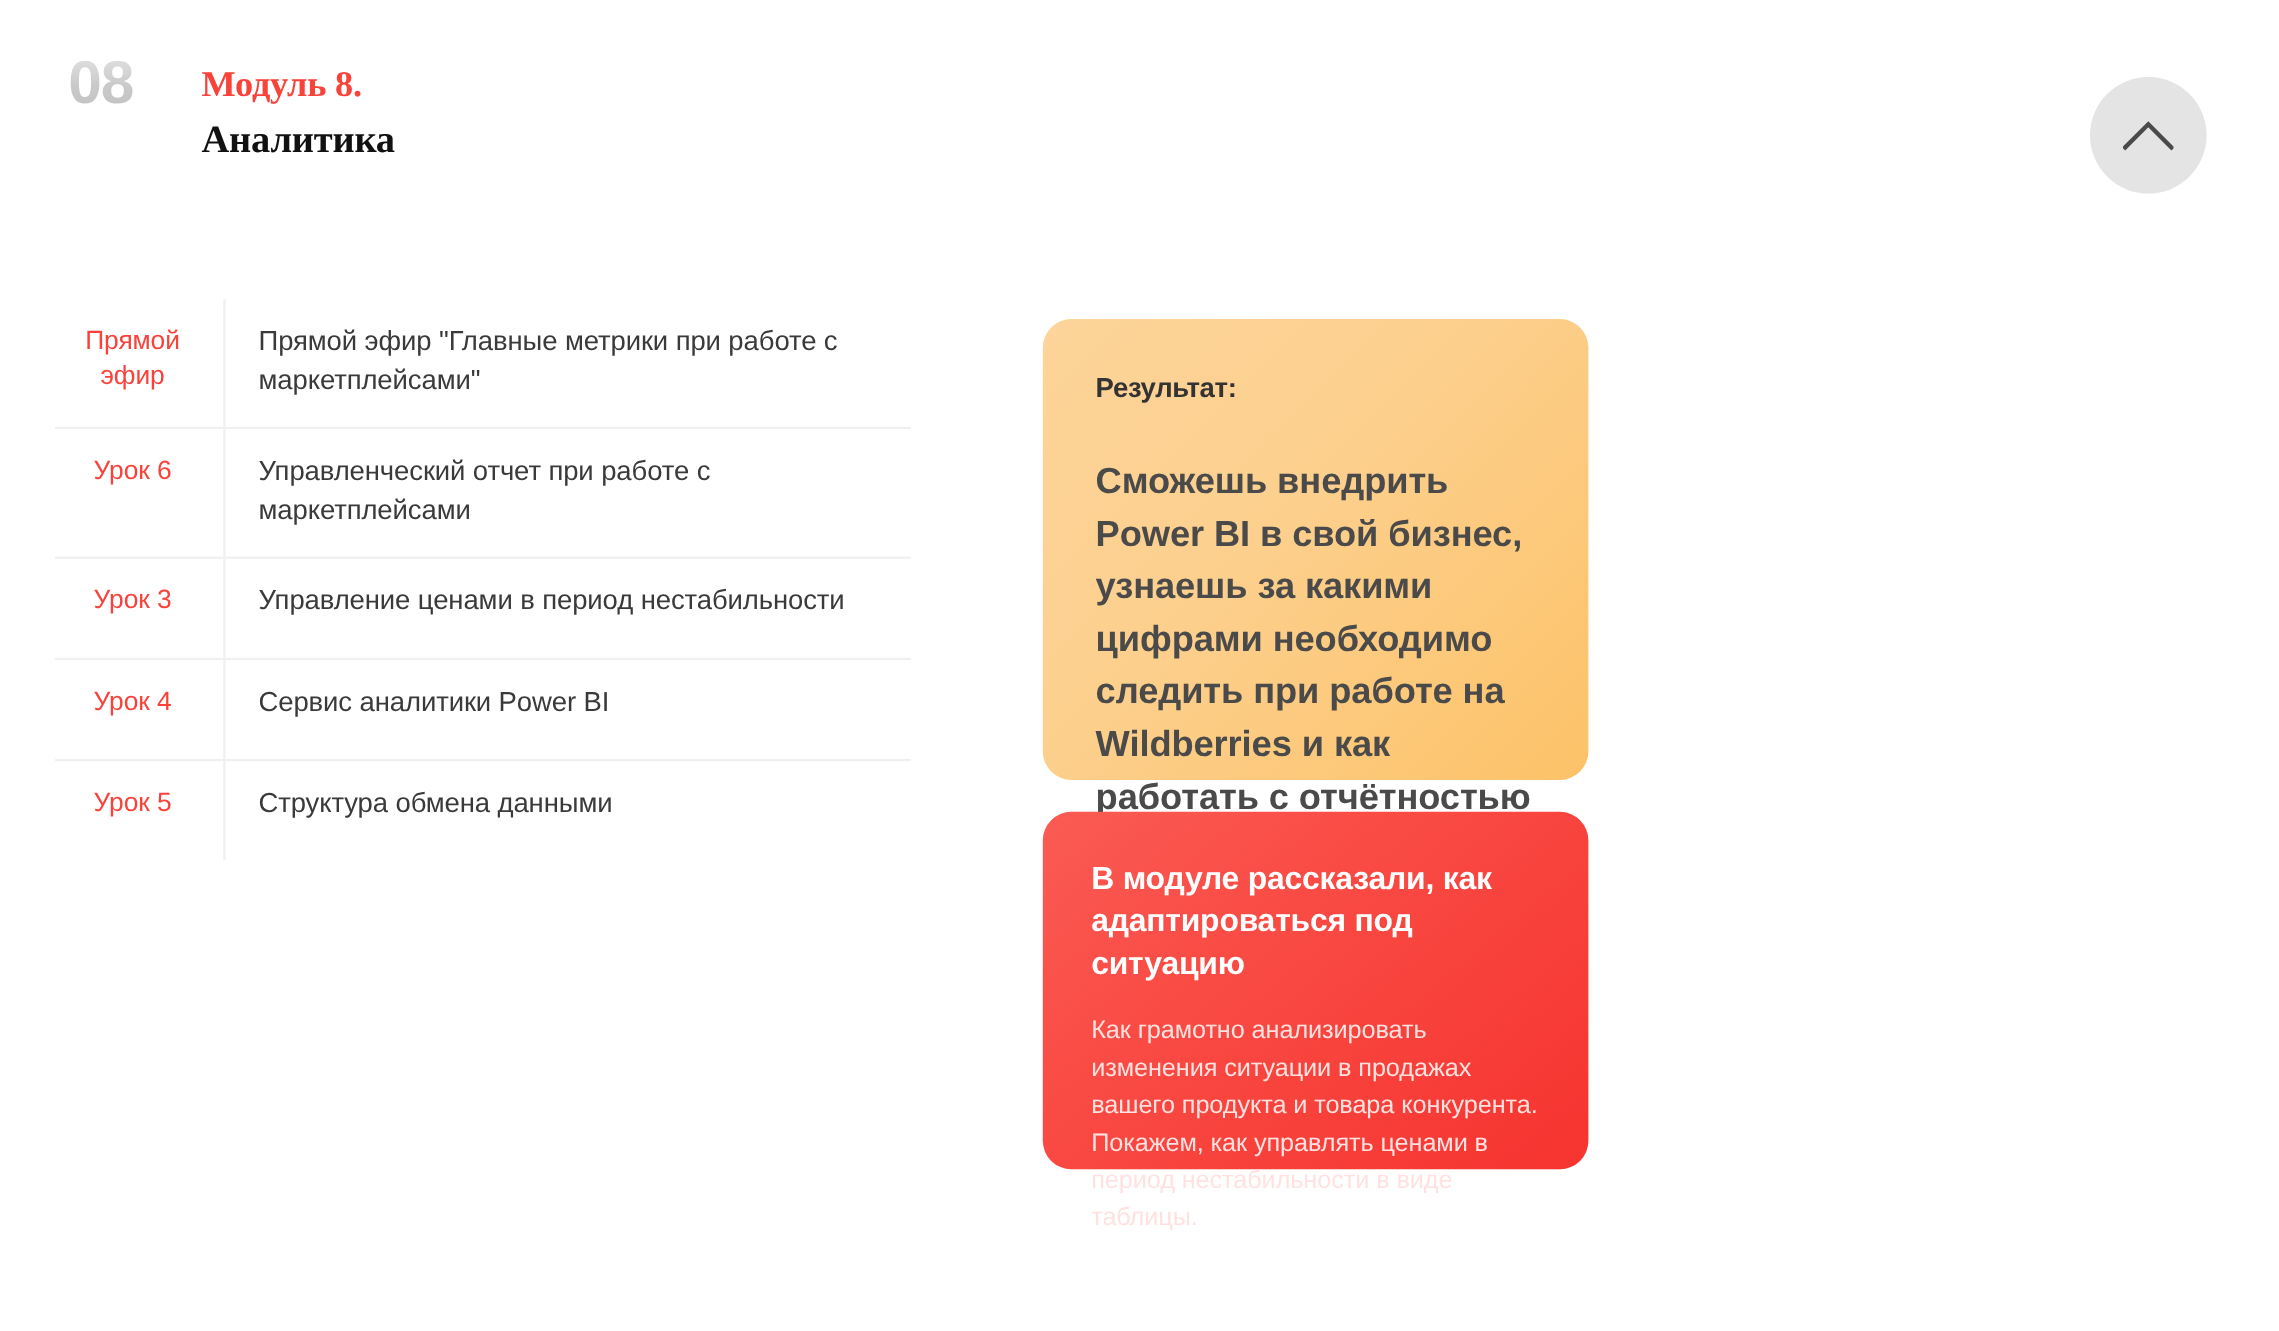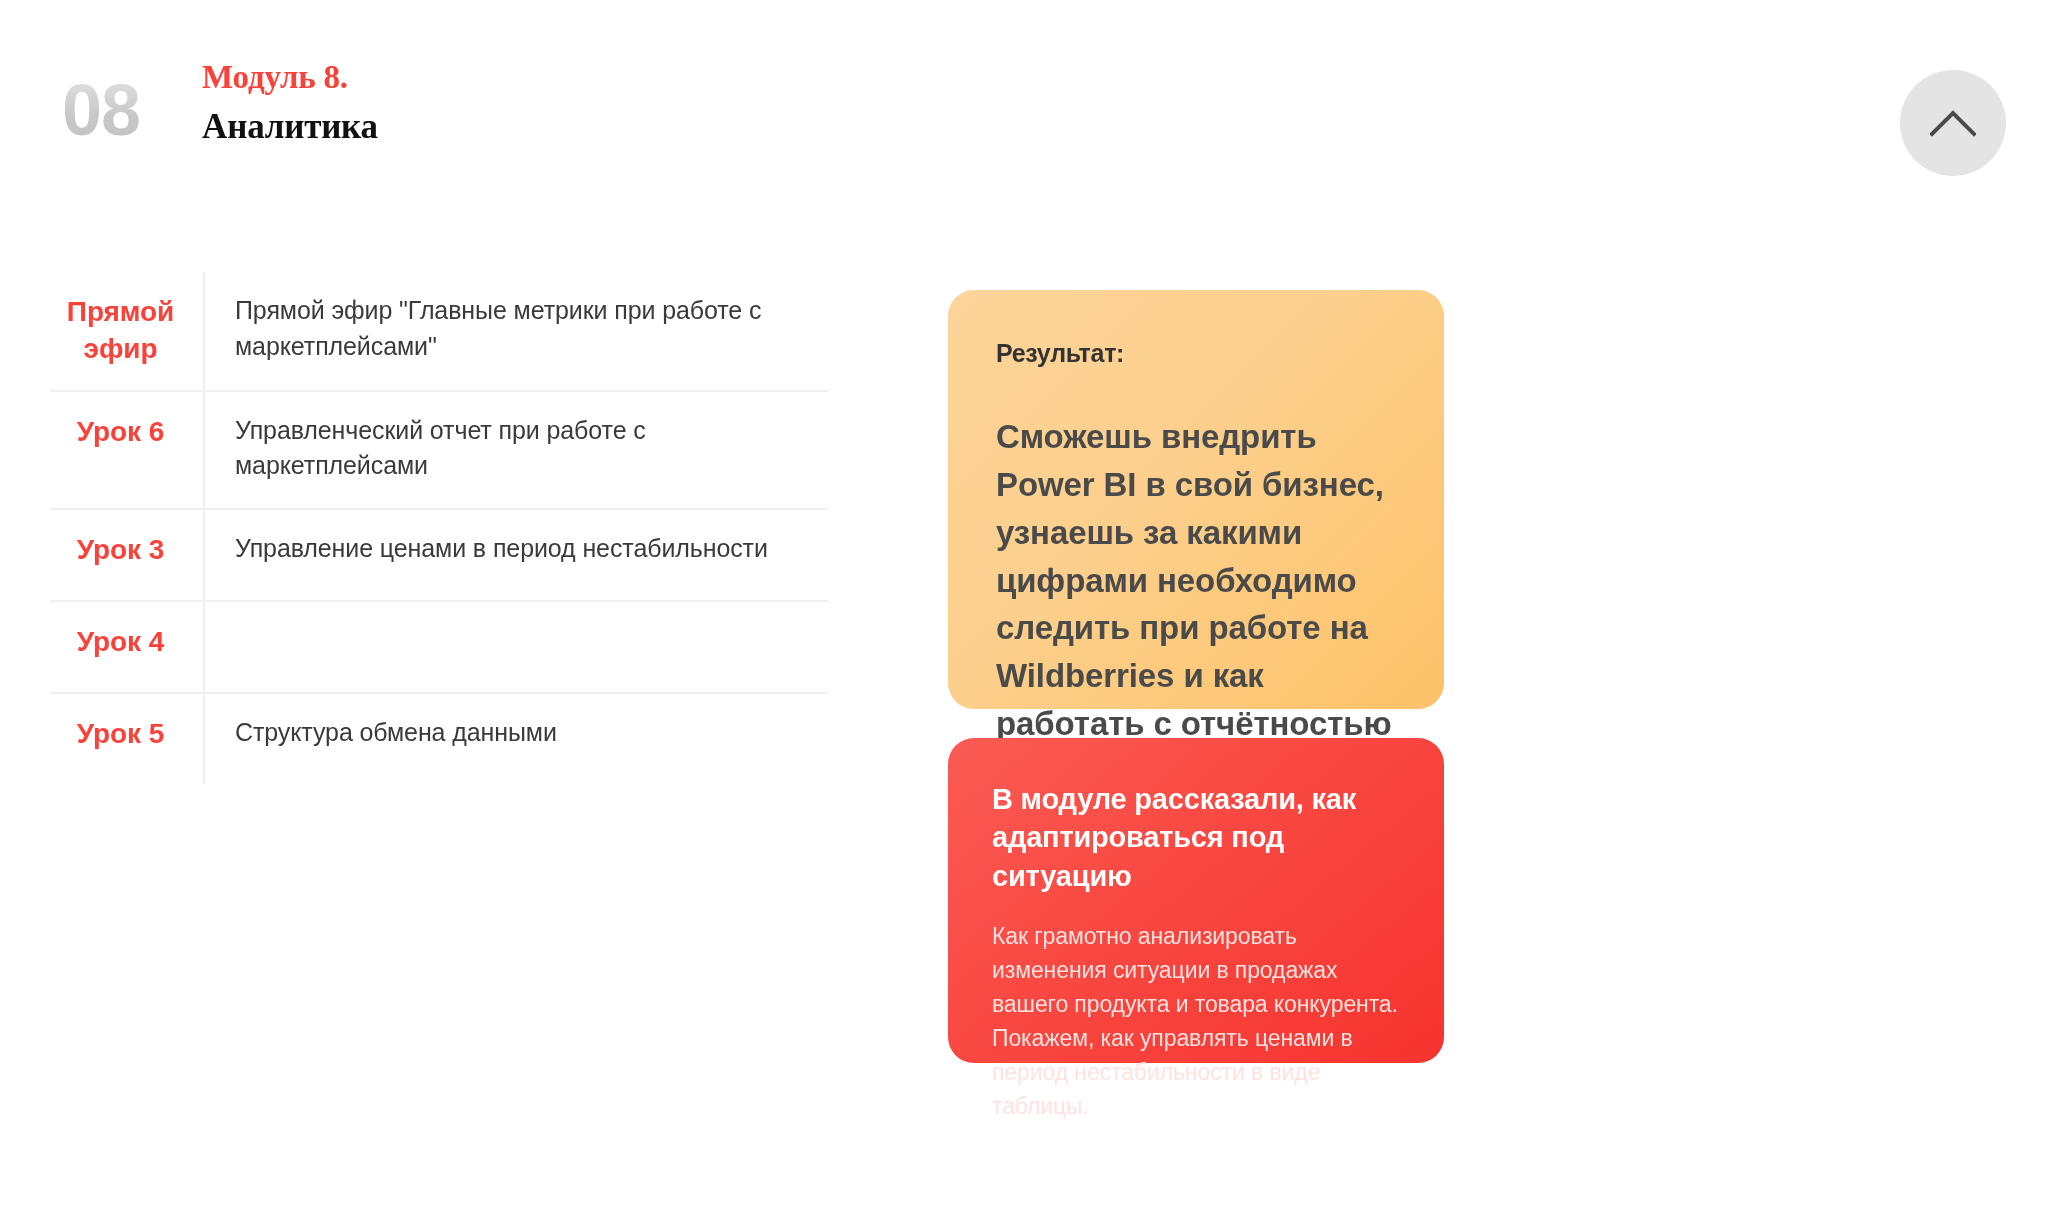--- a/index.html
+++ b/index.html
@@ -26,25 +26,24 @@
   
   .header {
     position: absolute;
     left: 62px;
     top: 48px;
     display: flex;
     align-items: flex-start;
   }
 
   .module-number {
-    font-size: 72px;
+    font-size: 55px;
     font-weight: 700;
     line-height: 1;
     letter-spacing: -1px;
-    margin-top: 26px;
     background: linear-gradient(180deg, #e3e3e3 0%, #c9c9c9 55%, #c2c2c2 100%);
     -webkit-background-clip: text;
     background-clip: text;
     color: transparent;
     -webkit-text-fill-color: transparent;
     user-select: none;
   }
 
   .header-titles {
     margin-left: 62px;
@@ -107,22 +106,22 @@
     flex: 0 0 155px;
     box-sizing: border-box;
     padding: 22px 12px 22px 0;
     display: flex;
     align-items: flex-start;
     justify-content: center;
     border-right: 2px solid #f0f0f0;
   }
 
   .lesson-tag {
-    font-size: 28px;
-    font-weight: 700;
+    font-size: 24px;
+    font-weight: 400;
     color: #f9423a;
     line-height: 1.32;
     text-align: center;
     letter-spacing: -0.1px;
   }
 
   .lesson-title-cell {
     flex: 1 1 auto;
     box-sizing: border-box;
     padding: 21px 10px 24px 30px;
@@ -250,20 +249,23 @@
       </div>
       <div class="lesson-title-cell">
         <div class="lesson-title">Управление ценами в период нестабильности</div>
       </div>
     </div>
 
     <div class="lesson-row">
       <div class="lesson-tag-cell">
         <div class="lesson-tag">Урок 4</div>
       </div>
+      <div class="lesson-title-cell">
+        <div class="lesson-title">Сервис аналитики Power BI</div>
+      </div>
     </div>
 
     <div class="lesson-row">
       <div class="lesson-tag-cell">
         <div class="lesson-tag">Урок 5</div>
       </div>
       <div class="lesson-title-cell">
         <div class="lesson-title">Структура обмена данными</div>
       </div>
     </div>

